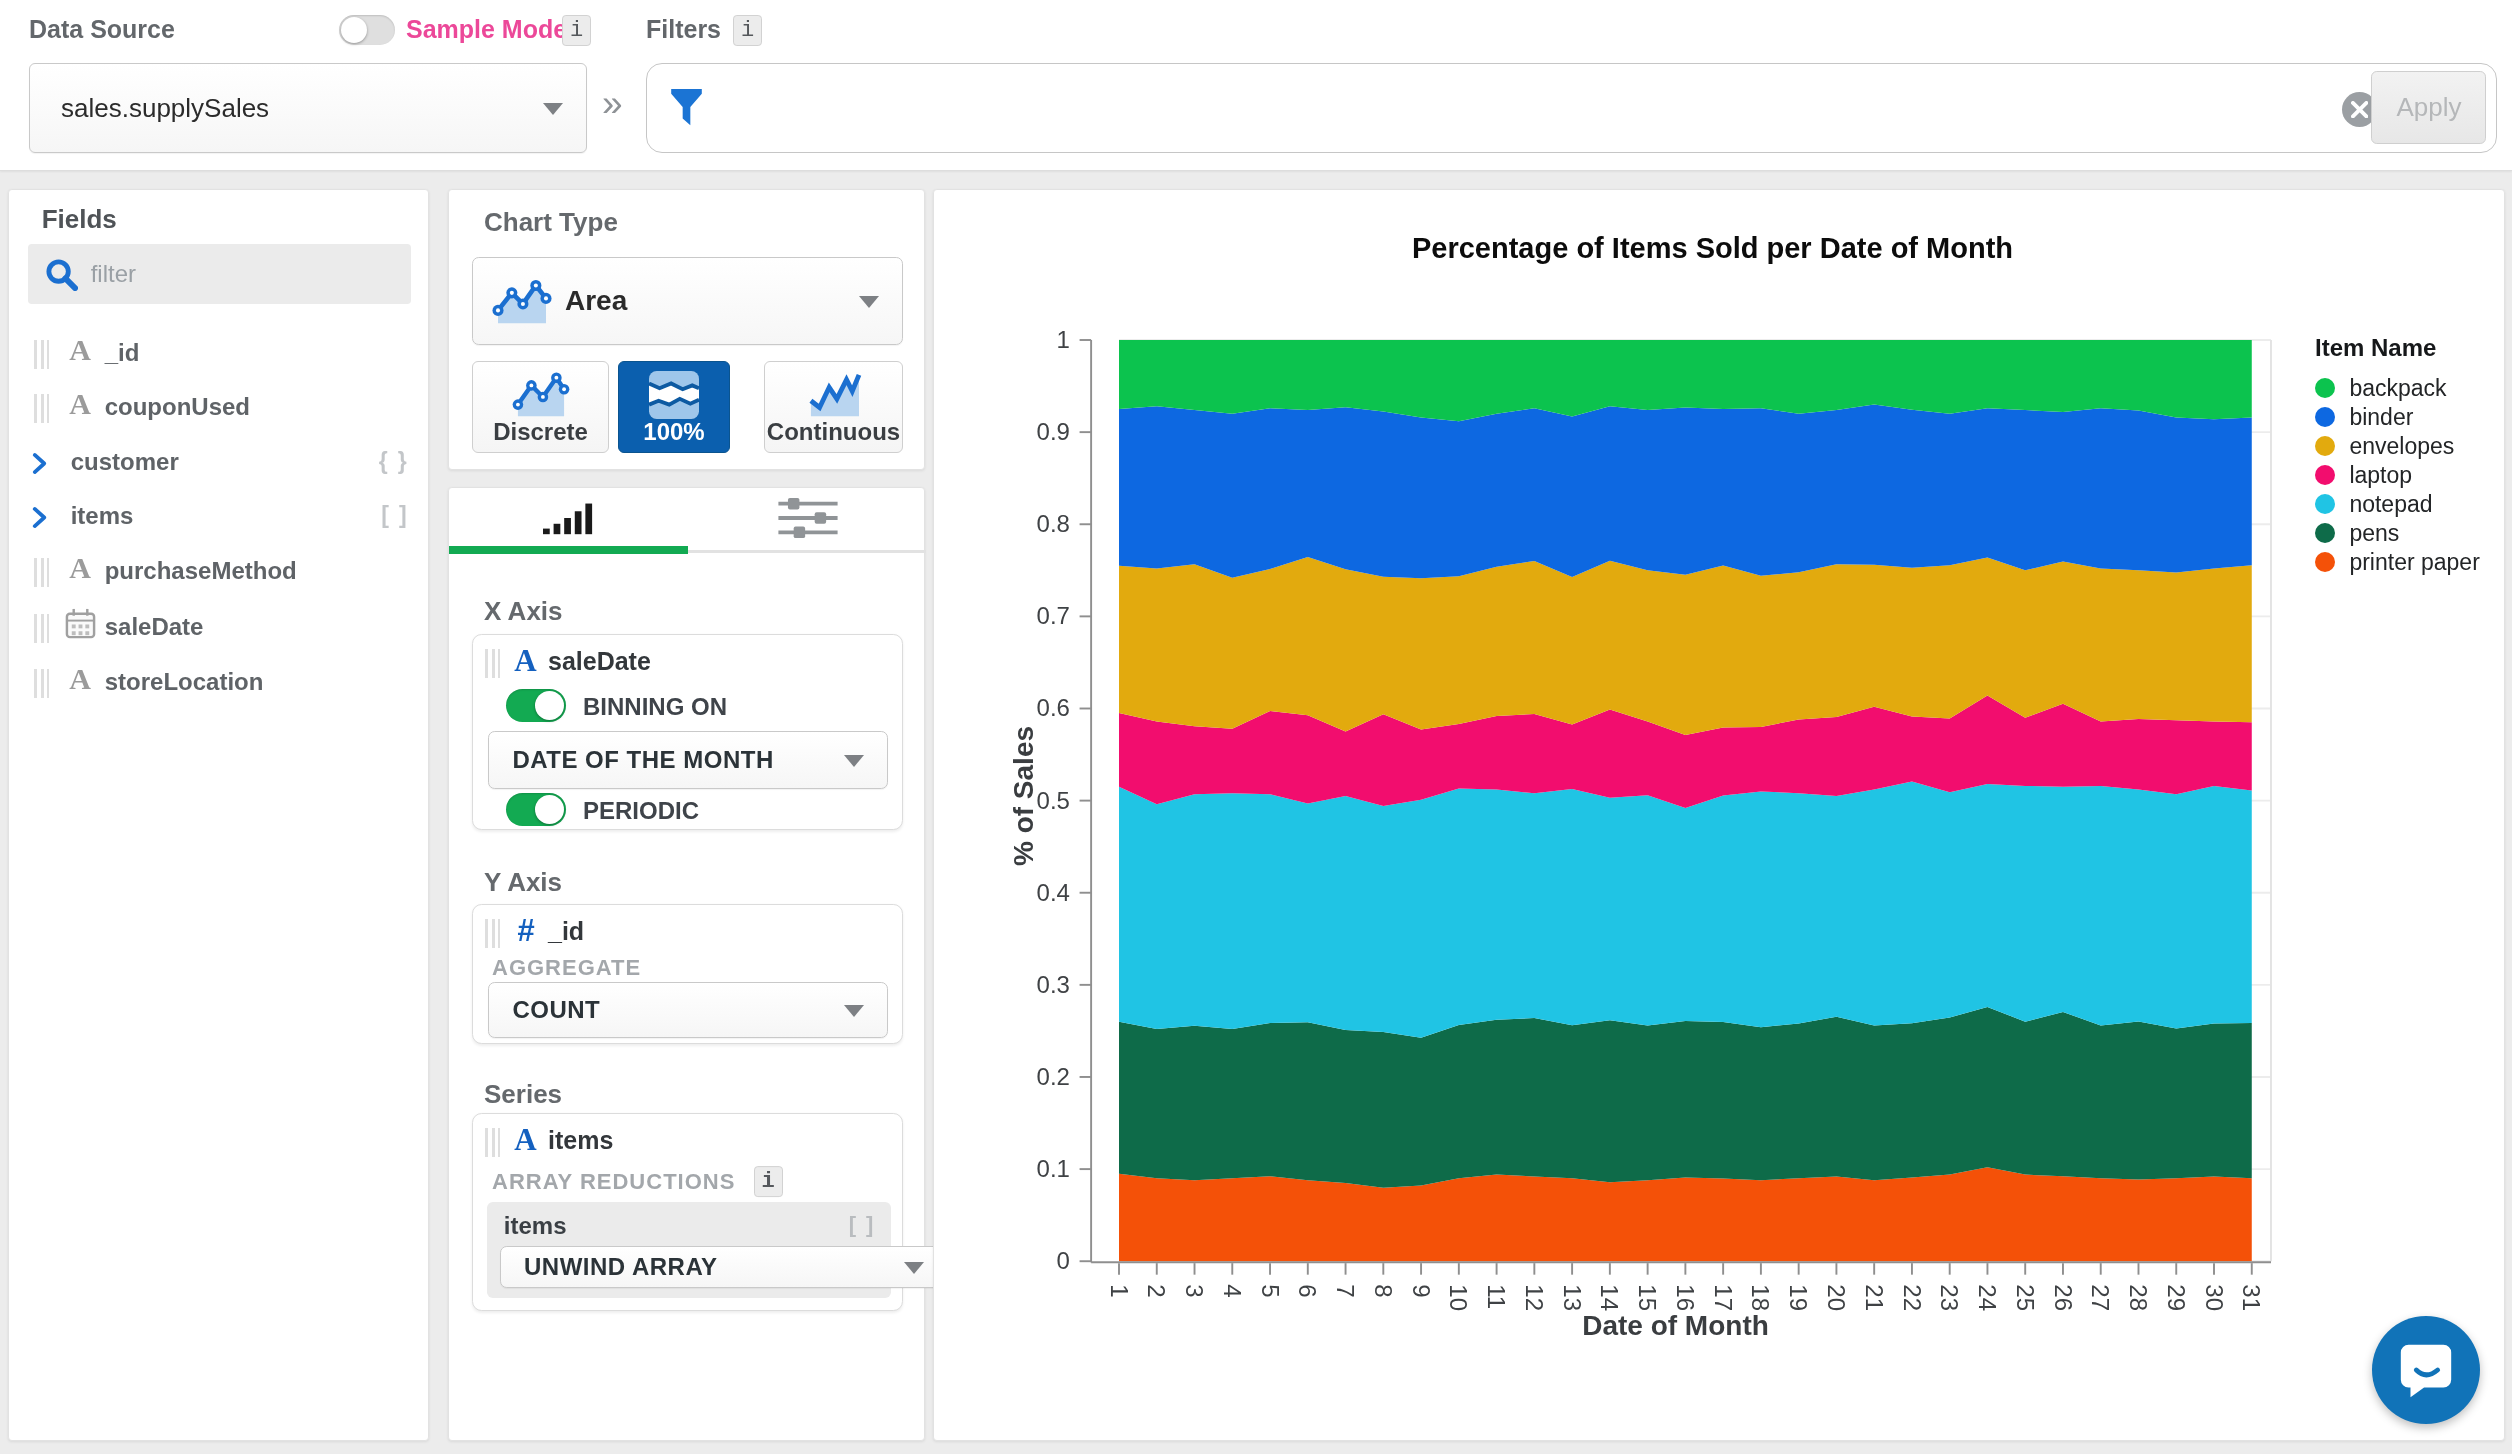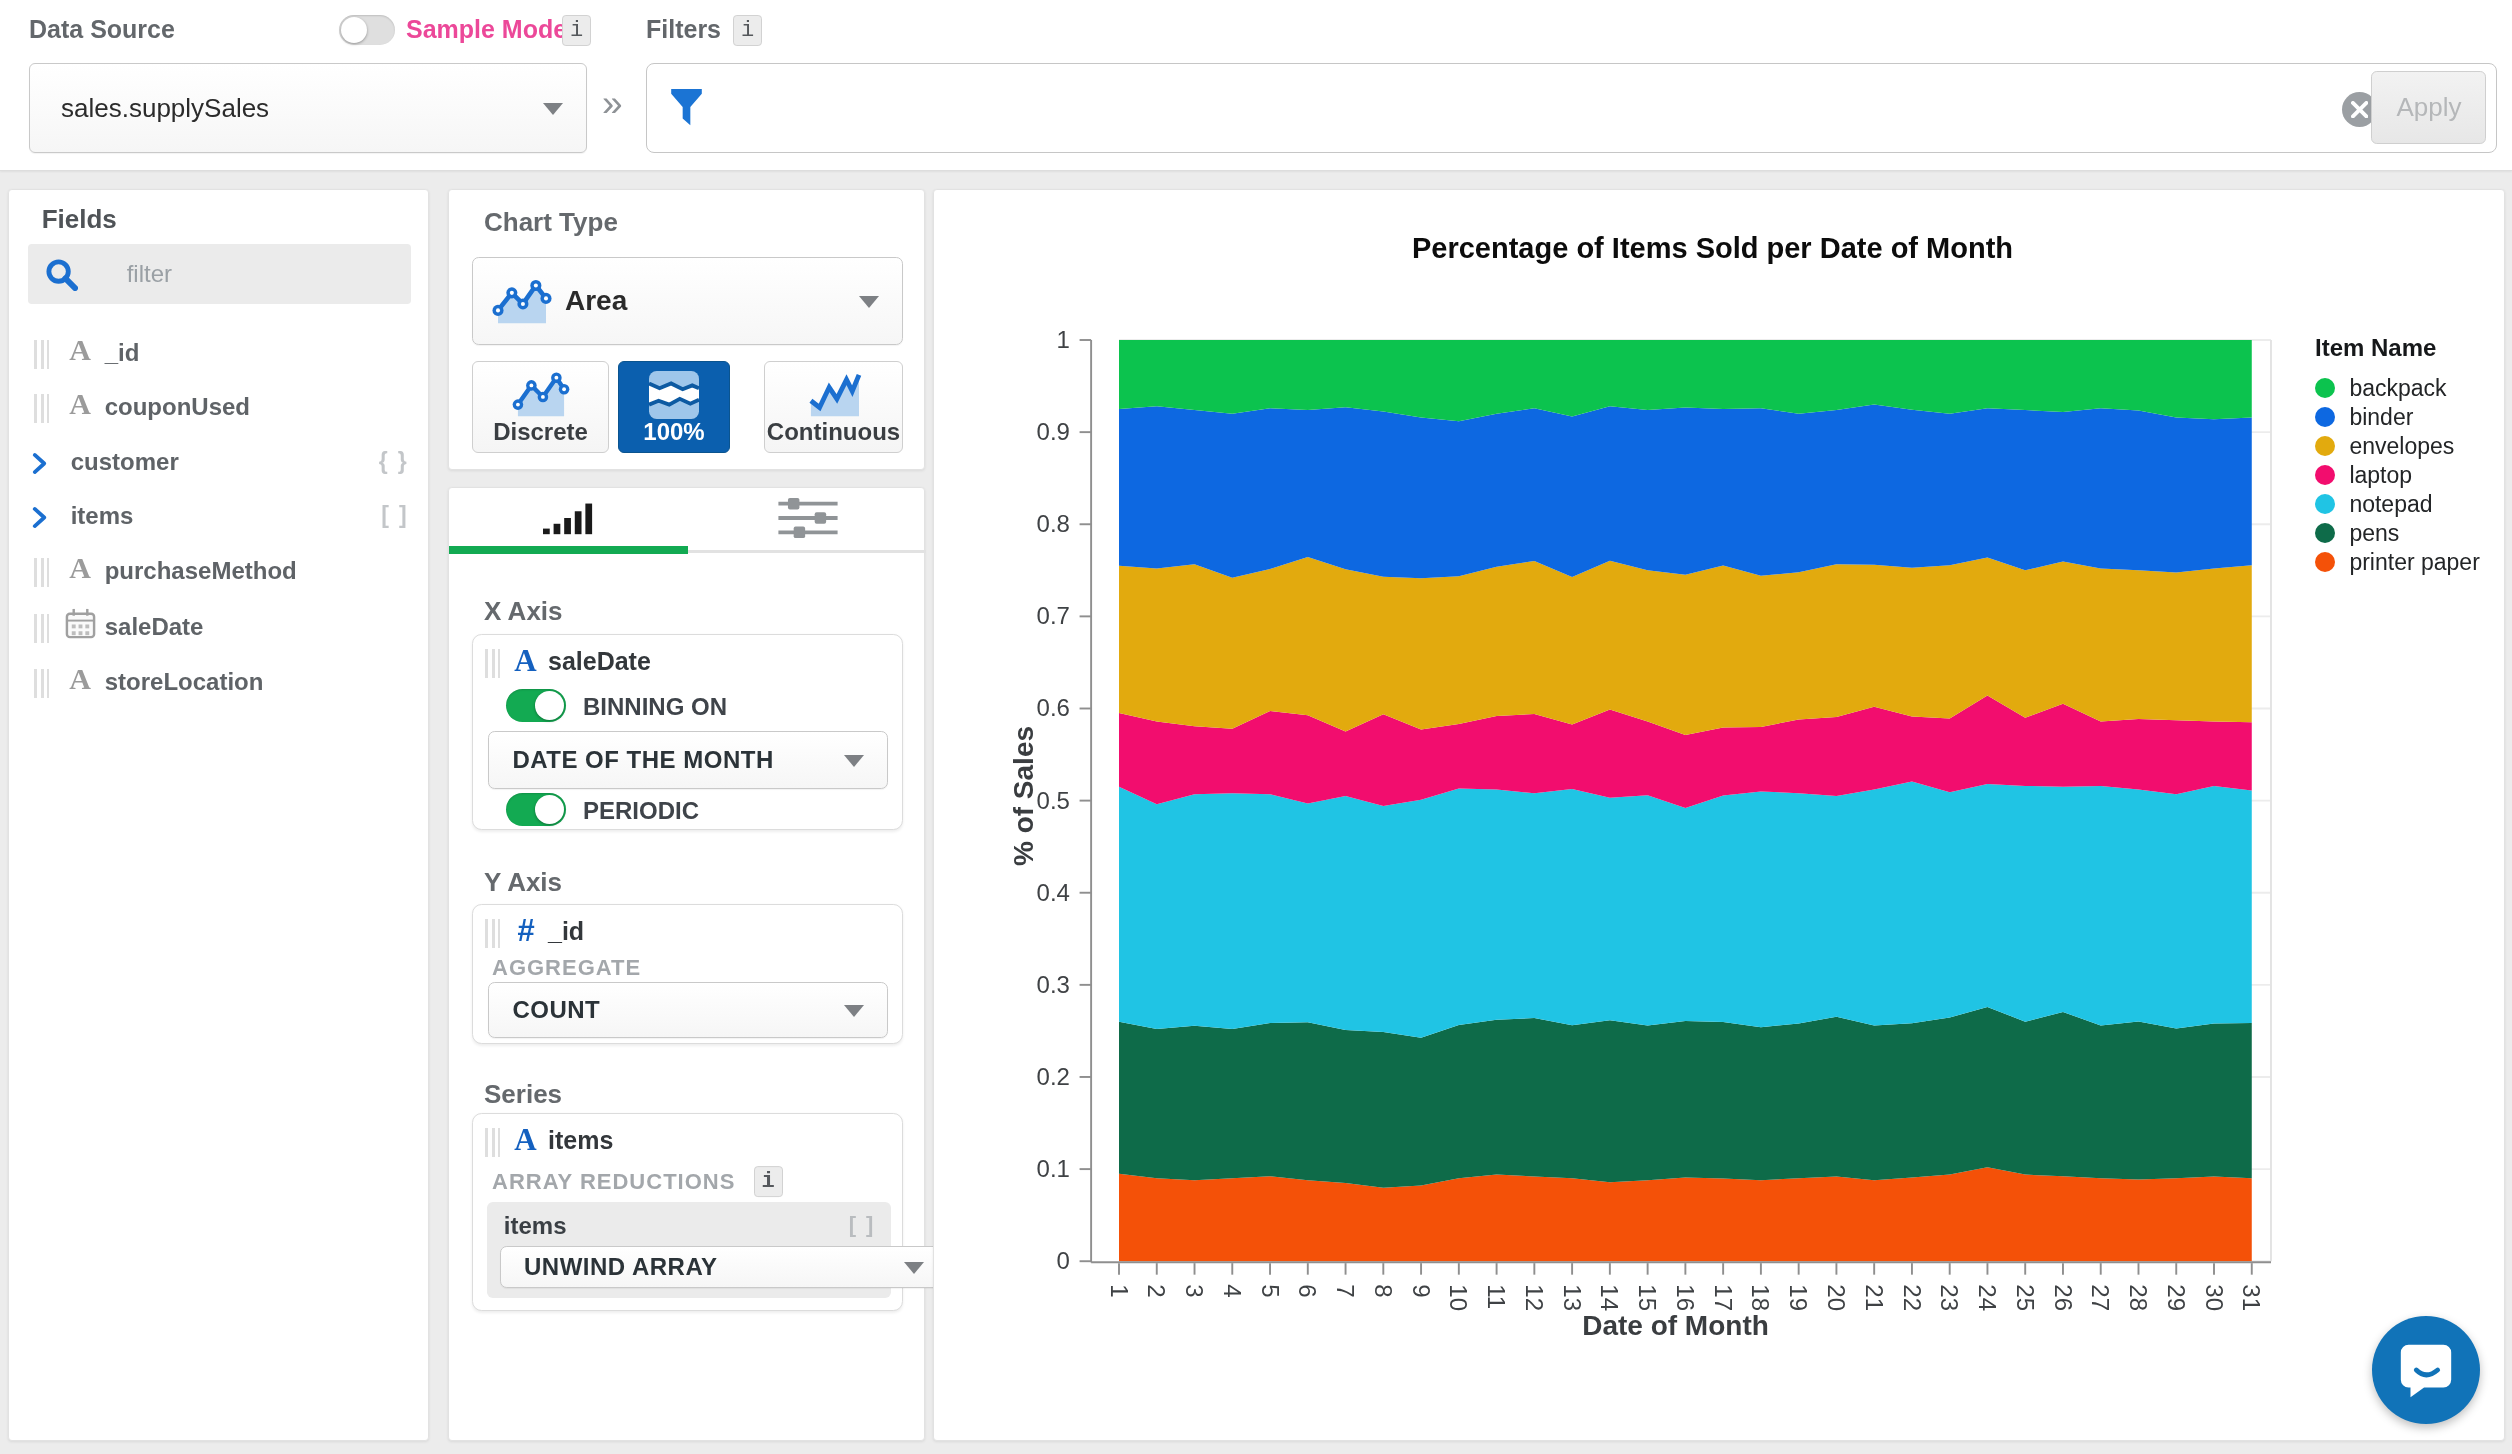--- a/index.html
+++ b/index.html
@@ -17,32 +17,32 @@
   .toggle.on .knob { left:auto; right:1.9px; }
   .handle { display:inline-block; width:15.4px; height:29px;
     background:repeating-linear-gradient(90deg,#dedede 0 2.9px,transparent 2.9px 6.7px); }
 
   
   #topbar { position:absolute; left:0; top:0; width:2512px; height:171px; background:#fff; border-bottom:1px solid #ddd; box-shadow:0 1px 1.9px rgba(0,0,0,.06); }
   .bar-label { position:absolute; top:15.4px; font-size:25px; font-weight:bold; color:#63676b; }
   #ds-select { left:29px; top:63px; width:558px; height:90px;border-radius:6px; }
   #ds-select .val { position:absolute; left:31px; top:50%; transform:translateY(-50%); font-size:26px; color:#2b2b2b; }
   #collapse-chevrons { position:absolute; left:602px; top:83px; font-size:37px; color:#8e9296; }
-  #filter-box { position:absolute; left:646px; top:63px; width:1851px; height:90px; background:#fff; border:1.9px solid #c6c6c6; border-radius:8px; }
+  #filter-box { position:absolute; left:646px; top:63px; width:1851px; height:90px; background:#fff; border:1.9px solid #c6c6c6; border-radius:16px; }
   #filter-input { position:absolute; left:67px; top:5.8px; width:1539px; height:75px; border:none; outline:none; font-size:25px; color:#333; }
   #funnel-icon { position:absolute; left:21px; top:23px; }
   #clear-icon { position:absolute; right:119px; top:28px; width:35px; height:35px; border-radius:50%; background:#9b9fa3; }
   #clear-icon svg { position:absolute; left:8.7px; top:8.7px; }
   #apply-btn { position:absolute; right:9.6px; top:6.7px; width:115px; height:73px; background:linear-gradient(#f2f2f2,#e7e7e7); border:1px solid #cfcfcf; border-radius:5.8px; font-size:26px; color:#b5b7b9; text-align:center; line-height:71px; }
 
   
   #fields-panel { left:7.7px; top:189px; width:421px; height:1252px; }
   #fields-title { position:absolute; left:33px; top:13.5px; font-size:26px; font-weight:bold; color:#4f5357; }
   #field-search { position:absolute; left:19px; top:54px; width:383px; height:60px; background:#ebebeb; border-radius:3.8px; }
-  #field-search input { position:absolute; left:63px; top:7.7px; width:308px; height:44px; background:transparent; border:none; outline:none; font-size:24px; color:#be185d;margin-left:36px; }
+  #field-search input { position:absolute; left:63px; top:7.7px; width:308px; height:44px; background:transparent; border:none; outline:none; font-size:24px; color:#be185d; }
   #field-search input::placeholder { color:#9aa0a5; }
   #field-search svg { position:absolute; left:17.3px; top:13.5px; }
   .frow { position:absolute; left:0; width:421px; height:54px; }
   .frow .handle { position:absolute; left:25px; top:12.5px; }
   .frow .ficon { position:absolute; left:54px; top:5.8px; width:35px; font-family:"Liberation Serif", serif; font-weight:bold; font-size:30px; color:#9b9b9b; text-align:center; }
   .frow .flabel { position:absolute; left:96px; top:11.5px; font-size:24px; font-weight:600; color:#5f6367; }
   .frow .fbadge { position:absolute; right:21px; top:11.5px; font-size:23px; font-weight:bold; color:#c3c6c9; letter-spacing:1.9px; }
   .frow .chev { position:absolute; left:21px; top:15.4px; }
   .frow.expandable .flabel { left:62px; }
 

